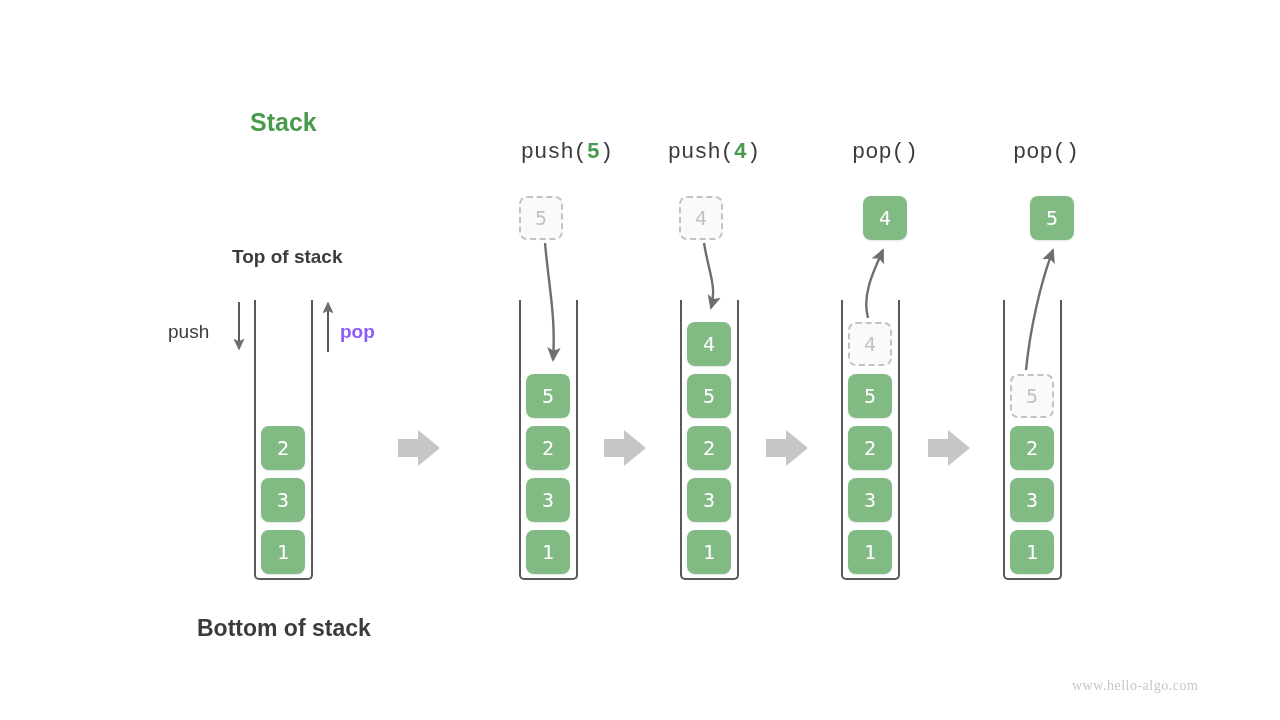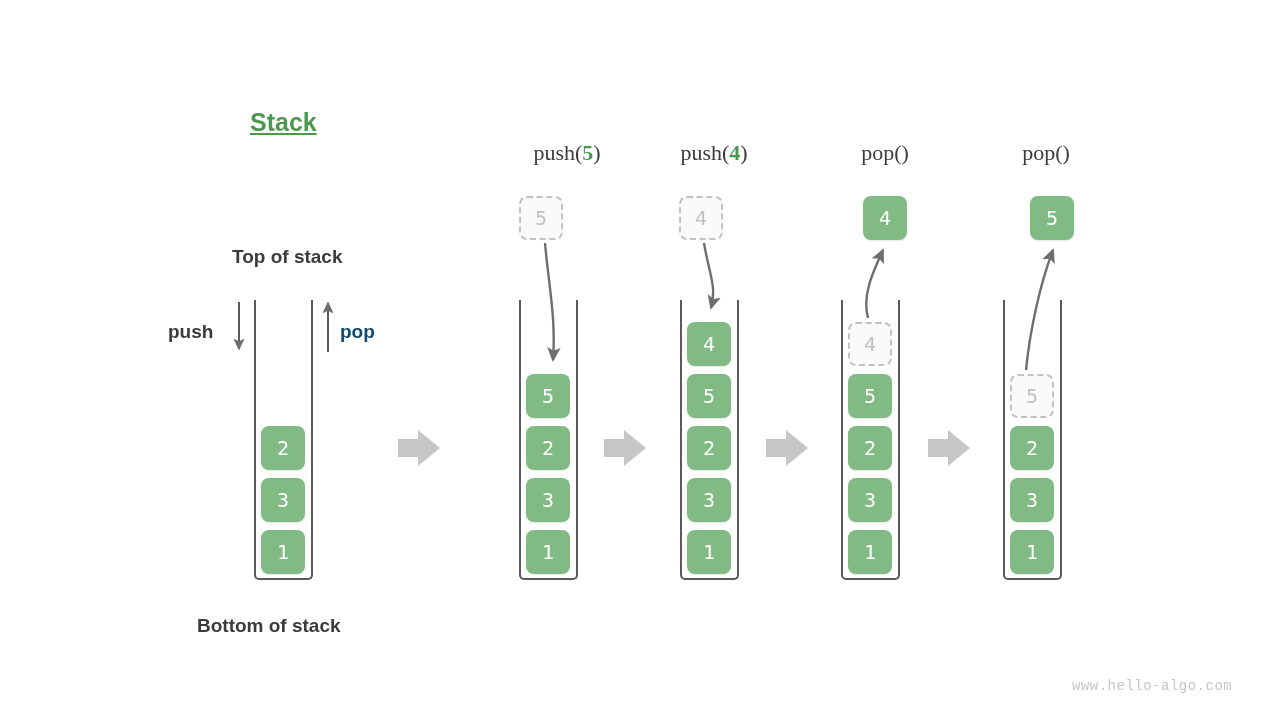--- a/index.html
+++ b/index.html
@@ -19,78 +19,77 @@
   
   .title-stack {
     position: absolute;
     left: 250px;
     top: 108px;
     font-size: 25px;
     font-weight: bold;
     color: #4a9a4e;
     letter-spacing: 0px;
     white-space: nowrap;
-    text-decoration: underline;
   }
   .lbl-top {
     position: absolute;
     left: 232px;
     top: 246px;
     font-size: 19px;
     font-weight: bold;
     color: #3b3b3b;
     white-space: nowrap;
   }
   .lbl-bottom {
     position: absolute;
     left: 197px;
     top: 615px;
-    font-size: 19px;
+    font-size: 23px;
     font-weight: bold;
     color: #3b3b3b;
     white-space: nowrap;
   }
   .lbl-push {
     position: absolute;
     left: 168px;
     top: 321px;
     font-size: 19px;
-    font-weight: bold;
+    font-weight: normal;
     color: #3b3b3b;
     white-space: nowrap;
   }
   .lbl-pop {
     position: absolute;
     left: 340px;
     top: 321px;
     font-size: 19px;
     font-weight: bold;
-    color: #0c4a6e;
+    color: #8b5cf6;
     white-space: nowrap;
   }
   .op-label {
     position: absolute;
     top: 140px;
     font-size: 22px;
-    font-family: Liberation Serif, serif;
+    font-family: Liberation Mono, monospace;
     color: #3b3b3b;
     white-space: nowrap;
     text-align: left;
     transform: translateX(-50%);
   }
   .op-label .arg {
     color: #4a9a4e;
     font-weight: bold;
   }
   .footer {
     position: absolute;
     left: 1072px;
     top: 678px;
     font-size: 14px;
-    font-family: Liberation Mono, monospace;
+    font-family: Liberation Serif, serif;
     color: #c6c6c6;
     letter-spacing: 0.5px;
     white-space: nowrap;
   }
 
   
   .stack-col {
     position: absolute;
   }
   .container-u {

